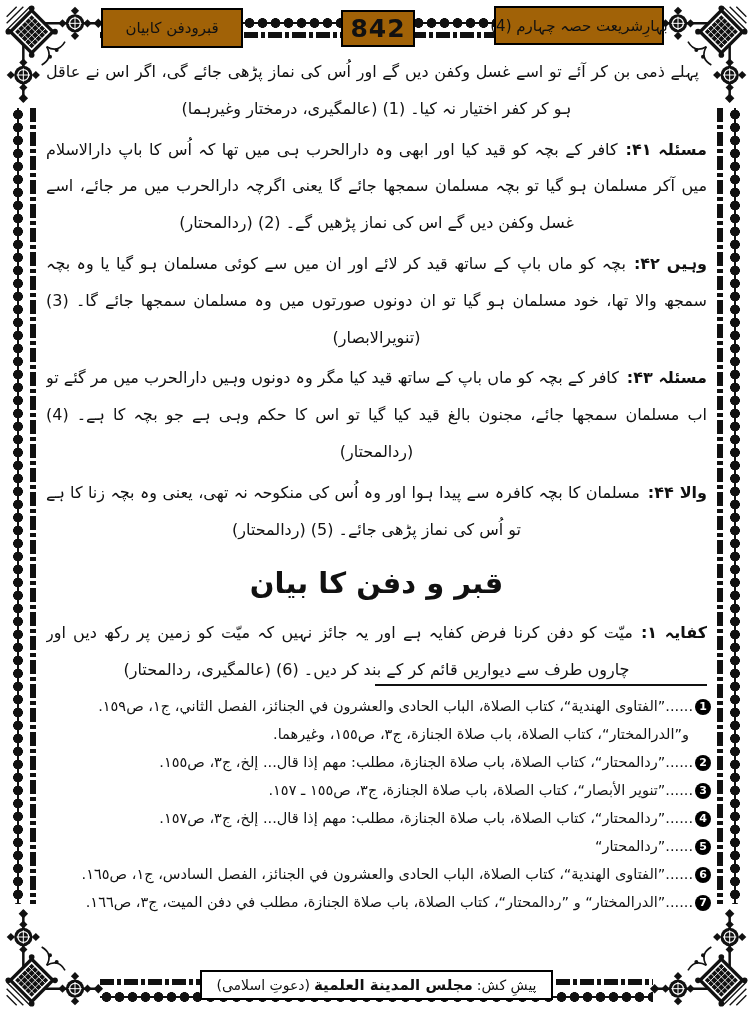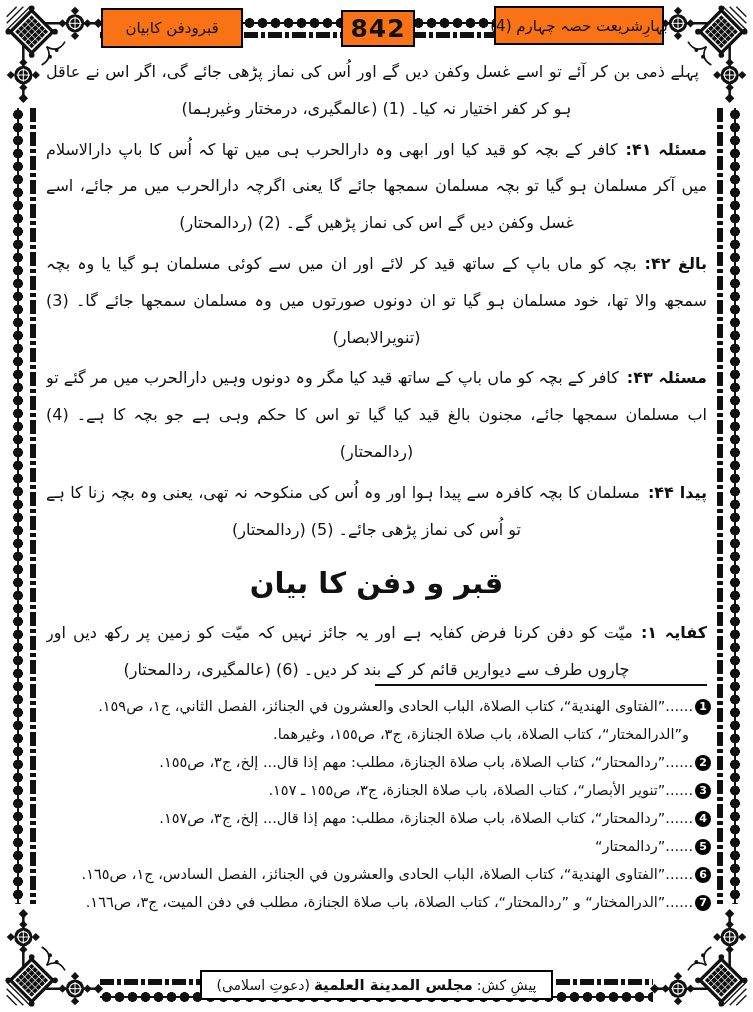--- a/index.html
+++ b/index.html
@@ -54,21 +54,21 @@
   .dash-left{left:30px;} .dash-right{right:30px;}
 
   .corner{position:absolute;width:100px;height:100px;}
   .corner.tl{top:5px;left:5px;}
   .corner.tr{top:5px;right:5px;transform:scaleX(-1);}
   .corner.bl{bottom:5px;left:5px;transform:scaleY(-1);}
   .corner.br{bottom:5px;right:5px;transform:scale(-1,-1);}
 
   
   .hbox{
-    position:absolute;border:2px solid #000;background:#f97316;
+    position:absolute;border:2px solid #000;background:#a16207;
     display:flex;align-items:center;justify-content:center;
     z-index:3;font-size:15px;white-space:nowrap;
   }
   .chapter-box{left:101px;top:8px;width:138px;height:36px;}
   .num-box{left:341px;top:10px;width:70px;height:33px;font-weight:bold;font-size:25px;letter-spacing:1px;}
   .book-box{right:89px;top:6px;width:166px;height:35px;}
 
   
   .content{
     position:absolute;top:54px;left:46px;right:46px;height:626px;
@@ -195,23 +195,23 @@
   <div class="hbox num-box">
     <span>842</span>
   </div>
   <div class="hbox chapter-box">
     <span>قبرودفن کابیان</span>
   </div>
 
   <div class="content">
     <p class="para"><span class="mlabel"></span><span>پہلے ذمی بن کر آئے تو اسے غسل وکفن دیں گے اور اُس کی نماز پڑھی جائے گی، اگر اس نے عاقل ہو کر کفر اختیار نہ کیا۔ (1) (عالمگیری، درمختار وغیرہما)</span></p>
     <p class="para"><span class="mlabel">مسئلہ ۴۱:</span><span>کافر کے بچہ کو قید کیا اور ابھی وہ دارالحرب ہی میں تھا کہ اُس کا باپ دارالاسلام میں آکر مسلمان ہو گیا تو بچہ مسلمان سمجھا جائے گا یعنی اگرچہ دارالحرب میں مر جائے، اسے غسل وکفن دیں گے اس کی نماز پڑھیں گے۔ (2) (ردالمحتار)</span></p>
-    <p class="para"><span class="mlabel">بالغ ۴۲:</span><span>بچہ کو ماں باپ کے ساتھ قید کر لائے اور ان میں سے کوئی مسلمان ہو گیا یا وہ بچہ سمجھ والا تھا، خود مسلمان ہو گیا تو ان دونوں صورتوں میں وہ مسلمان سمجھا جائے گا۔ (3) (تنویرالابصار)</span></p>
+    <p class="para"><span class="mlabel">وہیں ۴۲:</span><span>بچہ کو ماں باپ کے ساتھ قید کر لائے اور ان میں سے کوئی مسلمان ہو گیا یا وہ بچہ سمجھ والا تھا، خود مسلمان ہو گیا تو ان دونوں صورتوں میں وہ مسلمان سمجھا جائے گا۔ (3) (تنویرالابصار)</span></p>
     <p class="para"><span class="mlabel">مسئلہ ۴۳:</span><span>کافر کے بچہ کو ماں باپ کے ساتھ قید کیا مگر وہ دونوں وہیں دارالحرب میں مر گئے تو اب مسلمان سمجھا جائے، مجنون بالغ قید کیا گیا تو اس کا حکم وہی ہے جو بچہ کا ہے۔ (4) (ردالمحتار)</span></p>
-    <p class="para"><span class="mlabel">پیدا ۴۴:</span><span>مسلمان کا بچہ کافرہ سے پیدا ہوا اور وہ اُس کی منکوحہ نہ تھی، یعنی وہ بچہ زنا کا ہے تو اُس کی نماز پڑھی جائے۔ (5) (ردالمحتار)</span></p>
+    <p class="para"><span class="mlabel">والا ۴۴:</span><span>مسلمان کا بچہ کافرہ سے پیدا ہوا اور وہ اُس کی منکوحہ نہ تھی، یعنی وہ بچہ زنا کا ہے تو اُس کی نماز پڑھی جائے۔ (5) (ردالمحتار)</span></p>
 
     <h1 class="heading">قبر و دفن کا بیان</h1>
 
     <p class="para"><span class="mlabel">کفایہ ۱:</span><span>میّت کو دفن کرنا فرض کفایہ ہے اور یہ جائز نہیں کہ میّت کو زمین پر رکھ دیں اور چاروں طرف سے دیواریں قائم کر کے بند کر دیں۔ (6) (عالمگیری، ردالمحتار)</span></p>
 
   </div>
 
   <div class="fn-sep"></div>
   <div class="footnotes">
     <div class="fn-line"><span class="fn-circle">1</span><span class="fn-leader">......</span><span>”الفتاوى الهندية“، كتاب الصلاة، الباب الحادى والعشرون في الجنائز، الفصل الثاني، ج١، ص١٥٩.</span></div>

